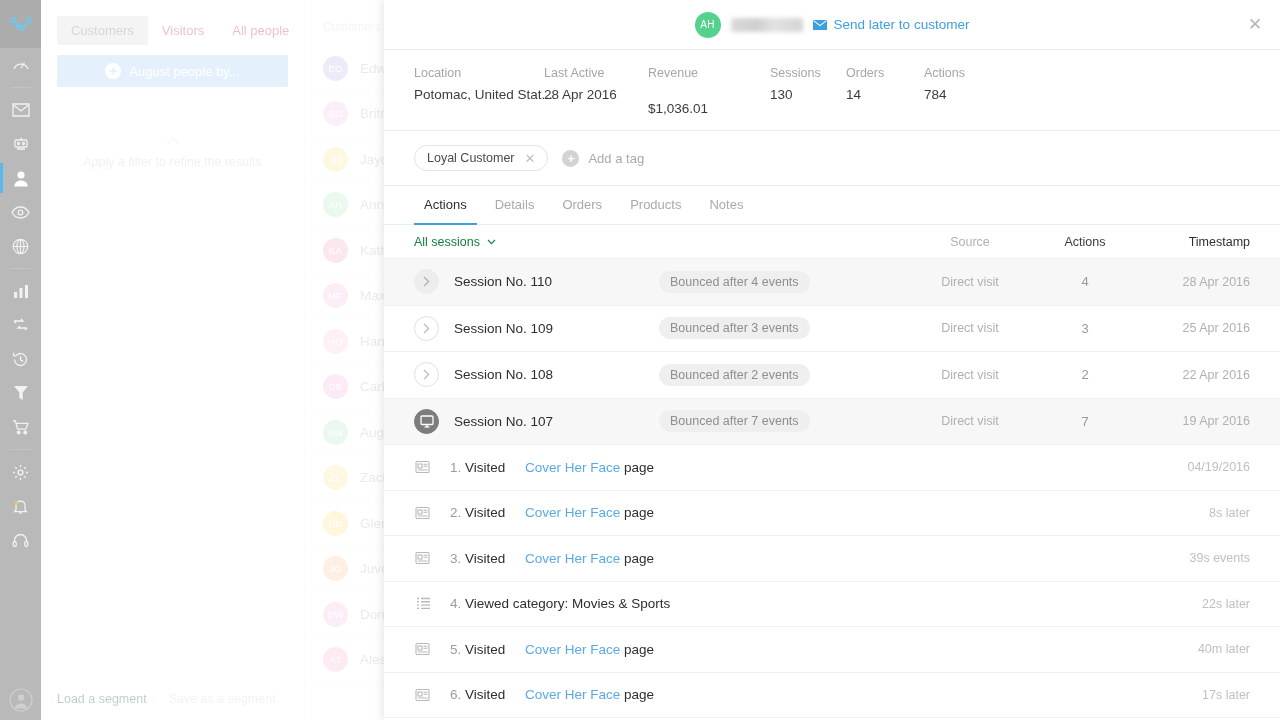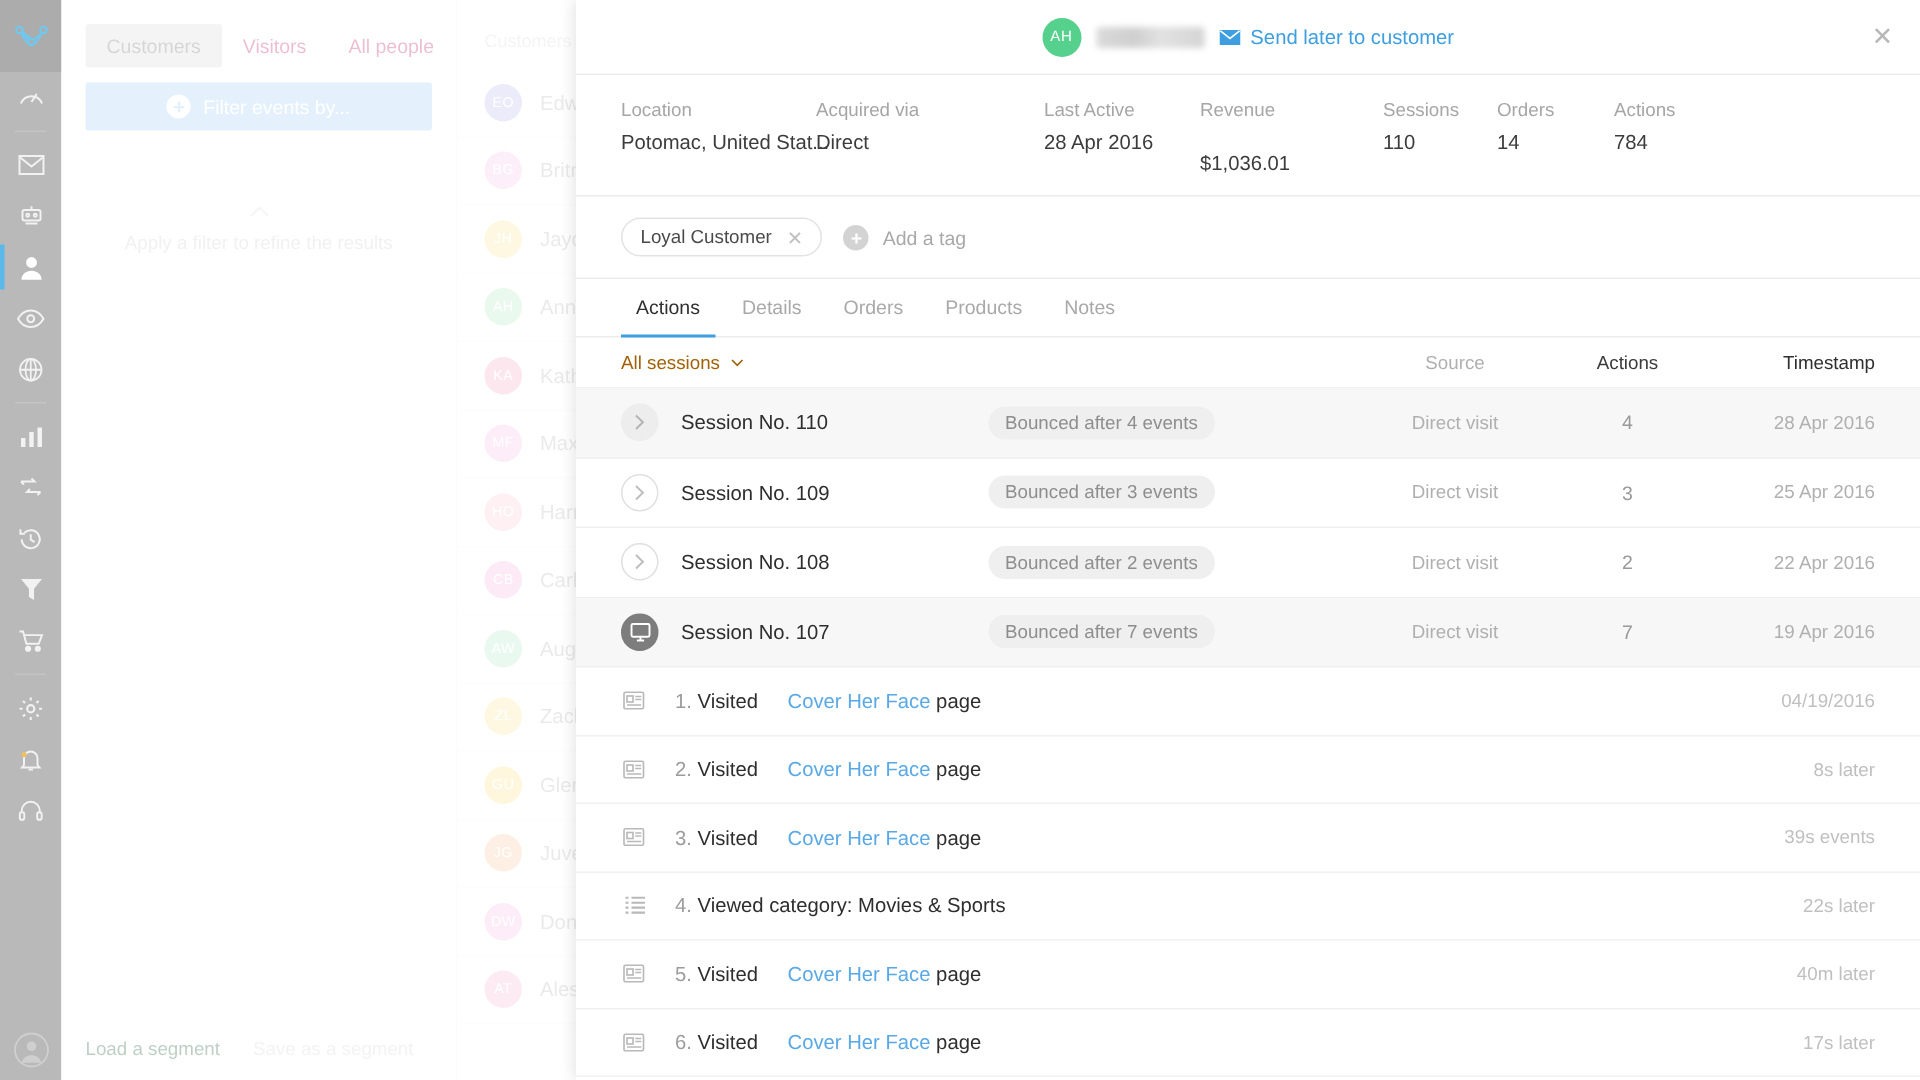--- a/index.html
+++ b/index.html
@@ -218,21 +218,21 @@
   }
   .tab.active { color: #2f2f2f; border-bottom-color: #3e9fe0; }
 
   
   .thead {
     display: flex; align-items: center;
     height: 34px; padding: 0 30px;
     border-bottom: 1px solid #efefef;
     font-size: 12.5px;
   }
-  .th-sessions { width: 300px; color: #a16207; display: flex; align-items: center; gap: 7px; cursor: pointer; }
+  .th-sessions { width: 300px; color: #15803d; display: flex; align-items: center; gap: 7px; cursor: pointer; }
   .th-spacer { flex: 1 1 auto; }
   .th-source { width: 120px; text-align: center; color: #b0b0b0; }
   .th-actions { width: 110px; text-align: center; color: #3b3b3b; }
   .th-ts { width: 110px; text-align: right; color: #2f2f2f; }
 
   .tbody { flex: 1 1 auto; overflow: hidden; }
 
   .srow {
     display: flex; align-items: center;
     height: 46.5px; padding: 0 30px;
@@ -398,21 +398,21 @@
 
     <div id="filtercol">
       <div class="seg">
         <button class="seg-btn active">Customers</button>
         <button class="seg-btn">Visitors</button>
         <button class="seg-btn">All people</button>
       </div>
 
       <button class="filter-btn">
         <span class="plus-circle">+</span>
-        <span>Filter events by...</span>
+        <span>August people by...</span>
       </button>
 
       <div class="filter-hint">
         <svg class="chev-up" viewBox="0 0 14 8" fill="none" stroke="currentColor" stroke-width="1.4">
           <path d="M1 7 L7 1.5 L13 7"></path>
         </svg>
         <span>Apply a filter to refine the results</span>
       </div>
 
       <div class="segment-links">
@@ -502,35 +502,31 @@
       </div>
     </div>
     <div class="close-btn">✕</div>
   </div>
 
   <div class="meta" id="meta-strip">
       <div class="meta-item" style="width: 130px;">
         <div class="meta-label">Location</div>
         <div class="meta-value">Potomac, United Stat...</div>
       </div>
-      <div class="meta-item" style="width: 152px;">
-        <div class="meta-label">Acquired via</div>
-        <div class="meta-value">Direct</div>
-      </div>
       <div class="meta-item" style="width: 104px;">
         <div class="meta-label">Last Active</div>
         <div class="meta-value">28 Apr 2016</div>
       </div>
       <div class="meta-item" style="width: 122px; gap: 21px;">
         <div class="meta-label">Revenue</div>
         <div class="meta-value">$1,036.01</div>
       </div>
       <div class="meta-item" style="width: 76px;">
         <div class="meta-label">Sessions</div>
-        <div class="meta-value">110</div>
+        <div class="meta-value">130</div>
       </div>
       <div class="meta-item" style="width: 78px;">
         <div class="meta-label">Orders</div>
         <div class="meta-value">14</div>
       </div>
       <div class="meta-item" style="width: 80px;">
         <div class="meta-label">Actions</div>
         <div class="meta-value">784</div>
       </div>
     </div>

